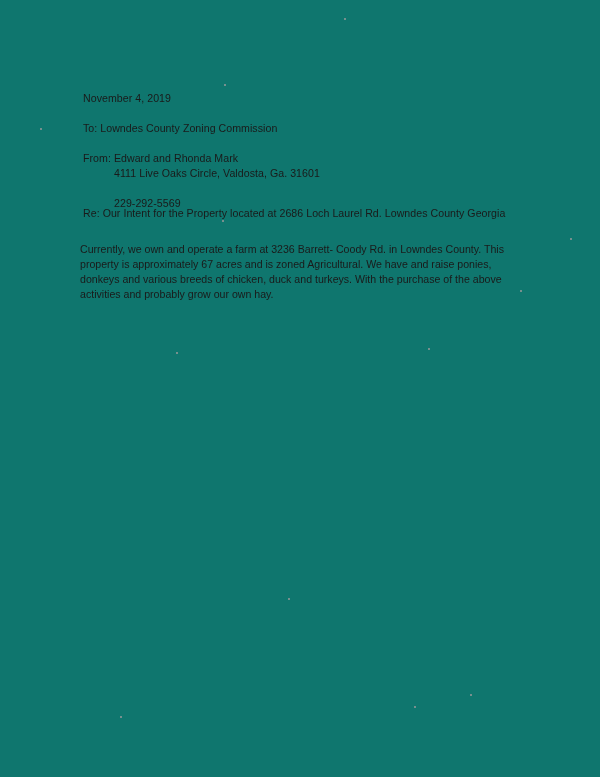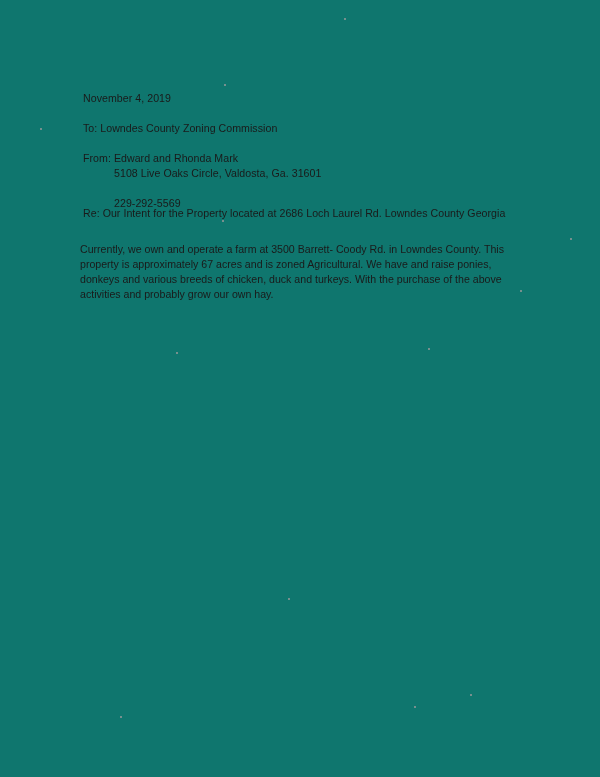--- a/index.html
+++ b/index.html
@@ -53,27 +53,27 @@
 </head>
 <body>
 
 <div class="page">
 
   <div class="line date">November 4, 2019</div>
 
   <div class="line from">From: Edward and Rhonda Mark</div>
 
   <div class="line to">To: Lowndes County Zoning Commission</div>
-  <div class="line from-addr">5108 Live Oaks Circle, Valdosta, Ga. 31601</div>
+  <div class="line from-addr">4111 Live Oaks Circle, Valdosta, Ga. 31601</div>
   <div class="line from-phone">229-292-5569</div>
 
   <div class="line re">Re: Our Intent for the Property located at 2686 Loch Laurel Rd. Lowndes County Georgia</div>
 
   <div class="body-para">
-    <span>Currently, we own and operate a farm at 3500 Barrett- Coody Rd. in Lowndes County.  This</span>
+    <span>Currently, we own and operate a farm at 3236 Barrett- Coody Rd. in Lowndes County.  This</span>
     <span>property is approximately 67 acres and is zoned Agricultural. We have and raise ponies,</span>
     <span>donkeys  and various breeds of chicken, duck and turkeys.  With the purchase of the above</span>
     <span>activities and probably grow our own hay.</span>
   </div>
 
   <div class="speck" style="left:344px;top:18px;"></div>
   <div class="speck" style="left:224px;top:84px;"></div>
   <div class="speck" style="left:40px;top:128px;"></div>
   <div class="speck" style="left:222px;top:220px;"></div>
   <div class="speck" style="left:570px;top:238px;"></div>

